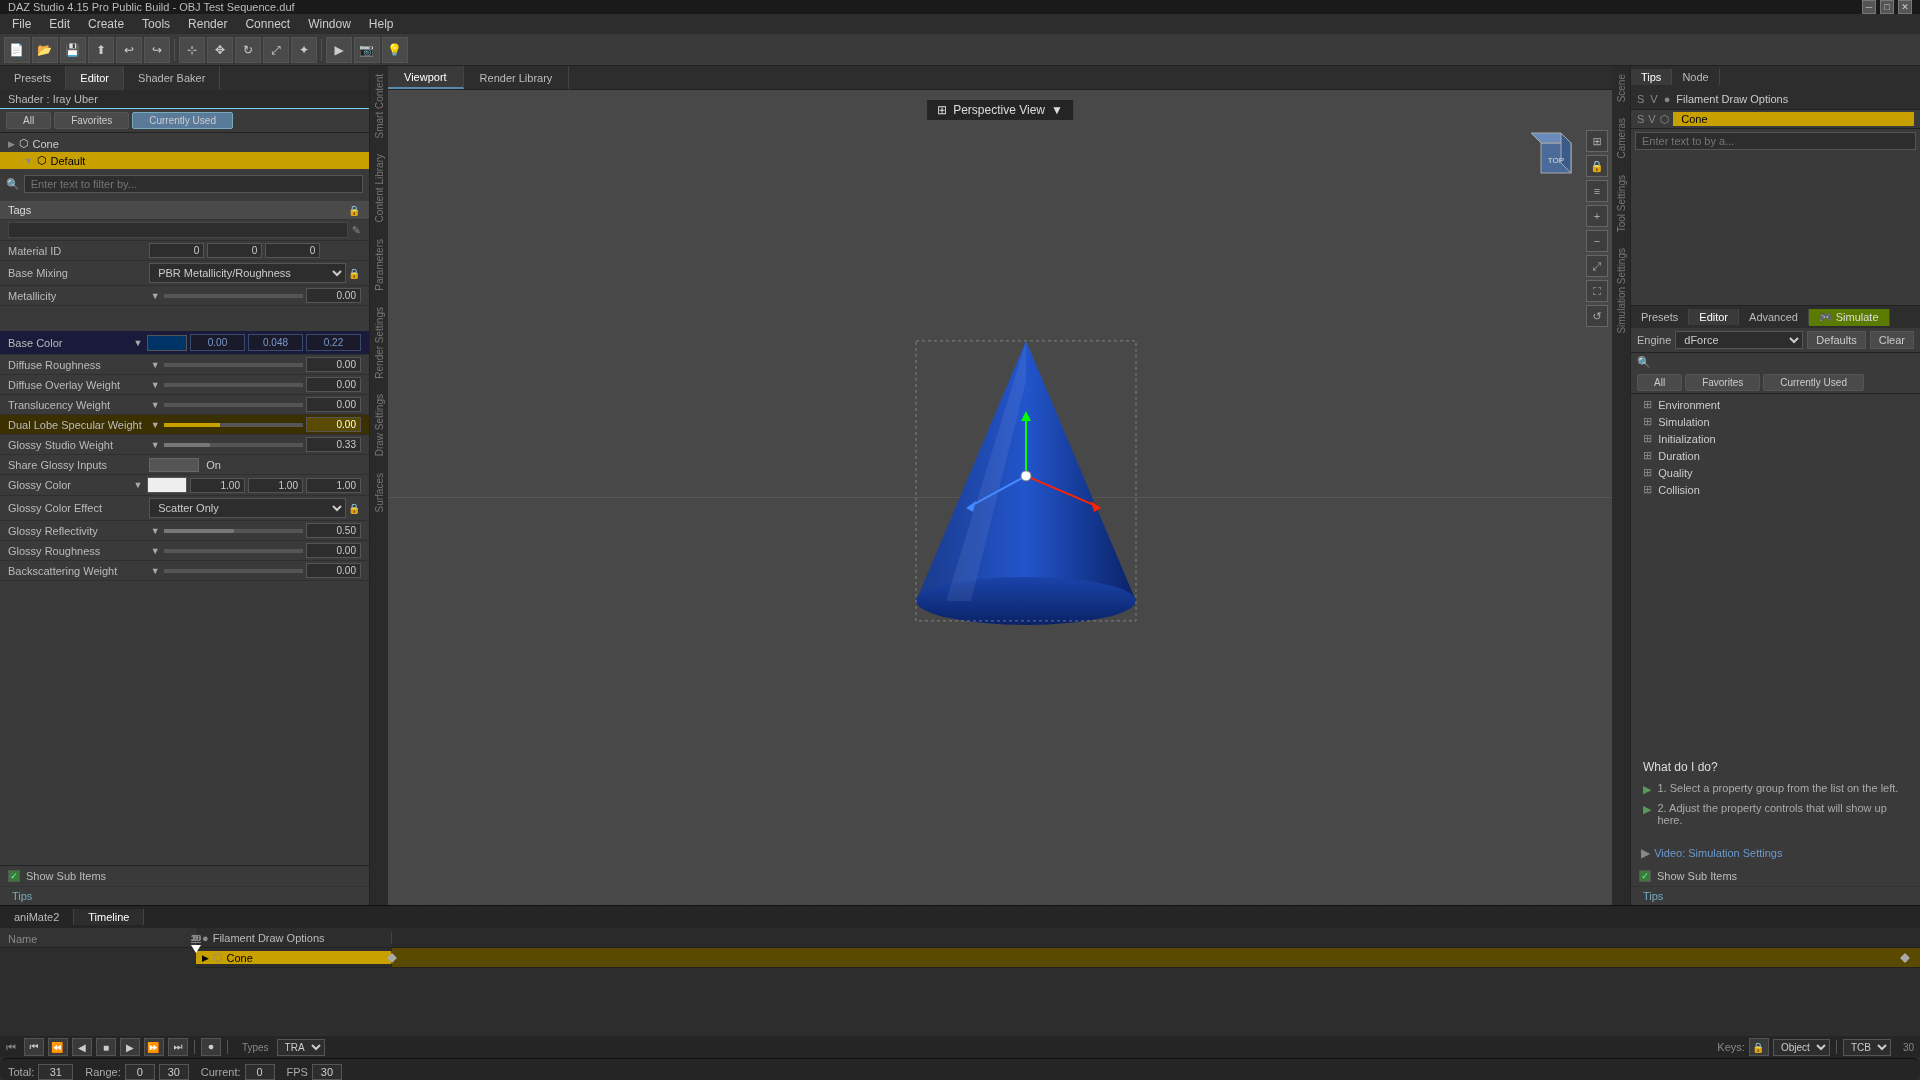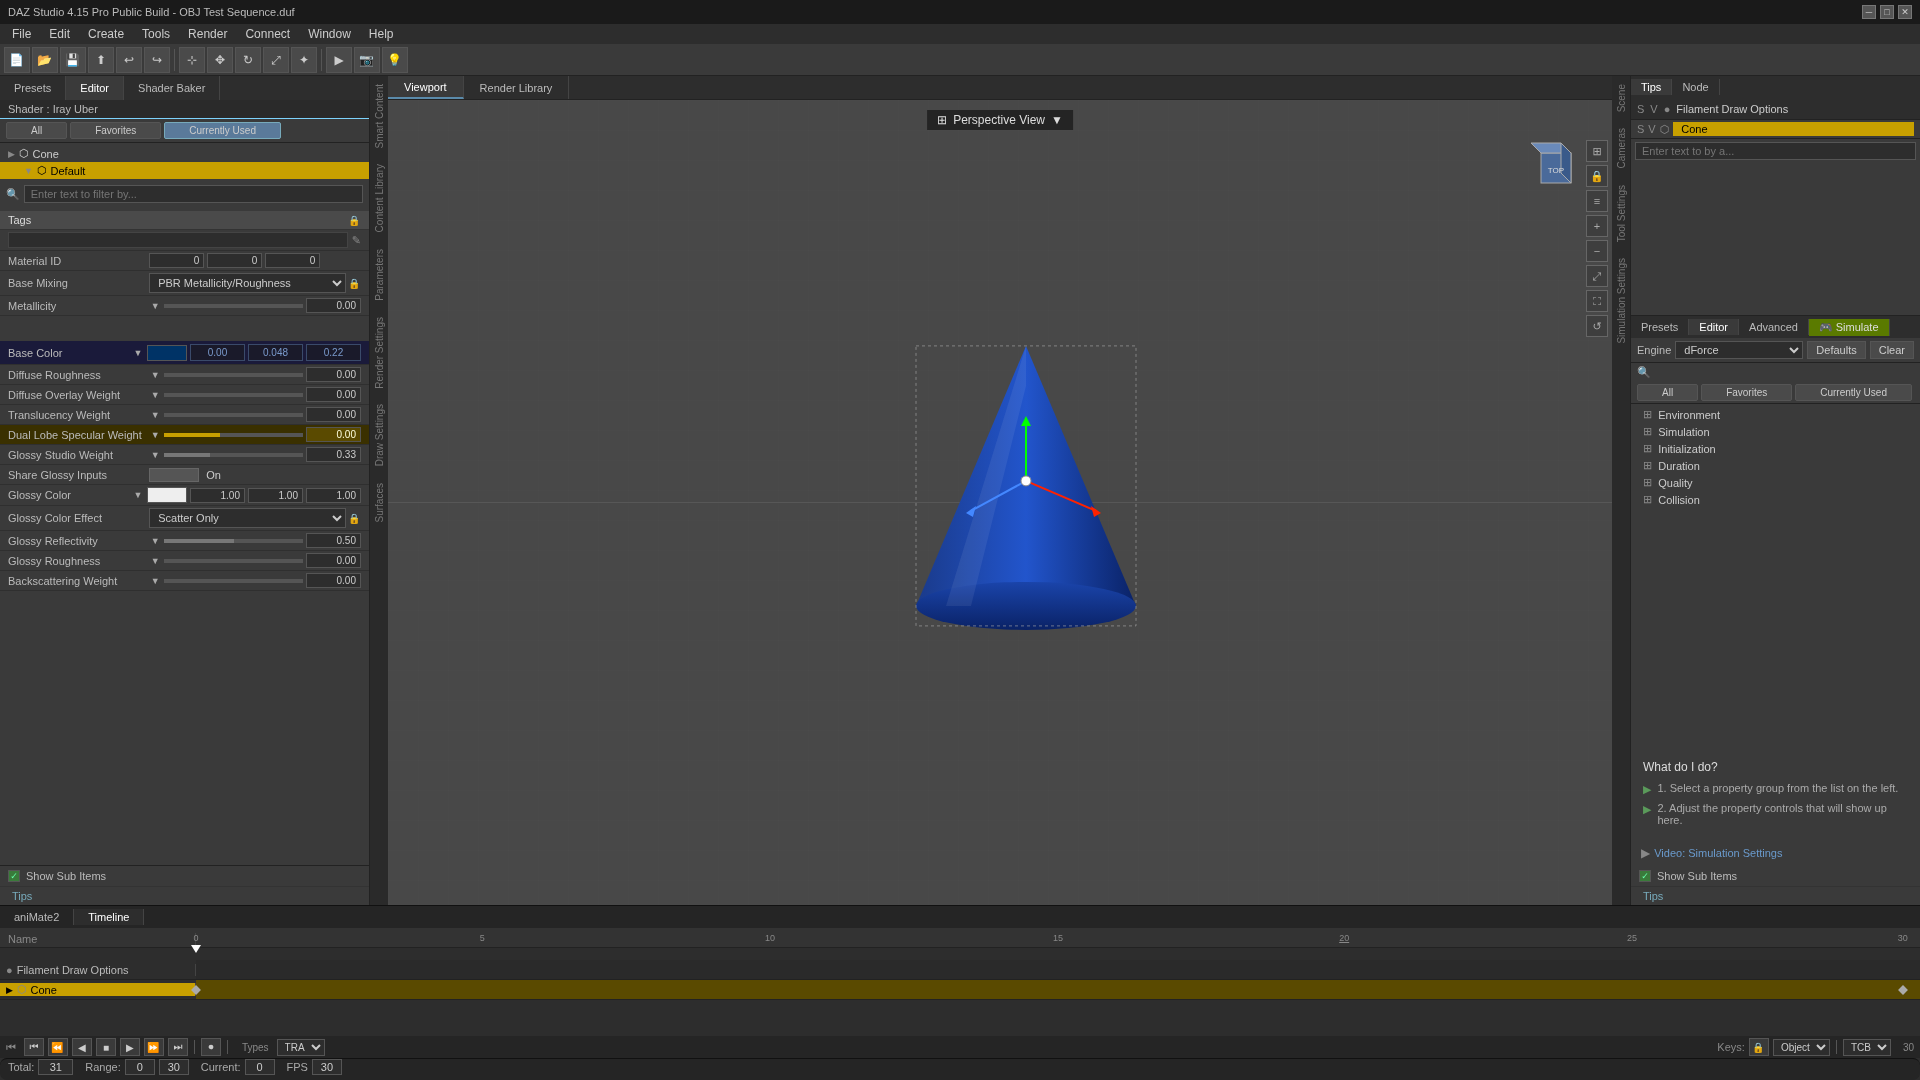--- a/index.html
+++ b/index.html
@@ -11,21 +11,21 @@
       width: 1920px;
       height: 1080px;
       overflow: hidden;
       display: flex;
       flex-direction: column;
     }
 
     
     #titlebar {
       background: #1a1a1a;
-      height: 24px;
+      height: 14px;
       display: flex;
       align-items: center;
       padding: 0 8px;
       font-size: 11px;
       color: #bbb;
       flex-shrink: 0;
       justify-content: space-between;
     }
     #titlebar .win-controls { display: flex; gap: 4px; }
     #titlebar .win-btn {
@@ -126,21 +126,21 @@
     
     .category-pills {
       display: flex;
       flex-wrap: wrap;
       padding: 3px 6px;
       gap: 3px;
       flex-shrink: 0;
       border-bottom: 1px solid #222;
     }
     .cat-pill {
-      padding: 2px 24px;
+      padding: 2px 16px;
       background: #4a4a4a;
       border: 1px solid #555;
       border-radius: 2px;
       font-size: 10px;
       color: #ccc;
       cursor: pointer;
     }
     .cat-pill.active { background: #5a7a9a; border-color: #7ab; }
 
     
@@ -490,23 +490,22 @@
       color: #bbb;
       cursor: pointer;
       border-right: 1px solid #444;
     }
     .bottom-tab.active { background: #2d2d2d; color: #fff; }
 
     
     #timeline {
       flex: 1;
       display: flex;
-      flex-direction: column;
+      flex-direction: row;
       overflow: hidden;
-      gap: 12px;
     }
 
     .timeline-ruler {
       height: 20px;
       background: #333;
       border-bottom: 1px solid #222;
       flex-shrink: 0;
       position: relative;
       display: flex;
       align-items: flex-end;
@@ -576,21 +575,21 @@
       transform: translate(-50%, -50%) rotate(45deg);
       width: 7px; height: 7px;
       background: #aaa;
     }
 
     
     #status-bar {
       height: 22px;
       background: #252525;
       display: flex;
-      align-items: flex-start;
+      align-items: flex-end;
       padding: 0 8px;
       gap: 12px;
       flex-shrink: 0;
       border-top: 1px solid #111;
       border-radius: 7px;
     }
     .status-item {
       display: flex;
       align-items: center;
       gap: 4px;

